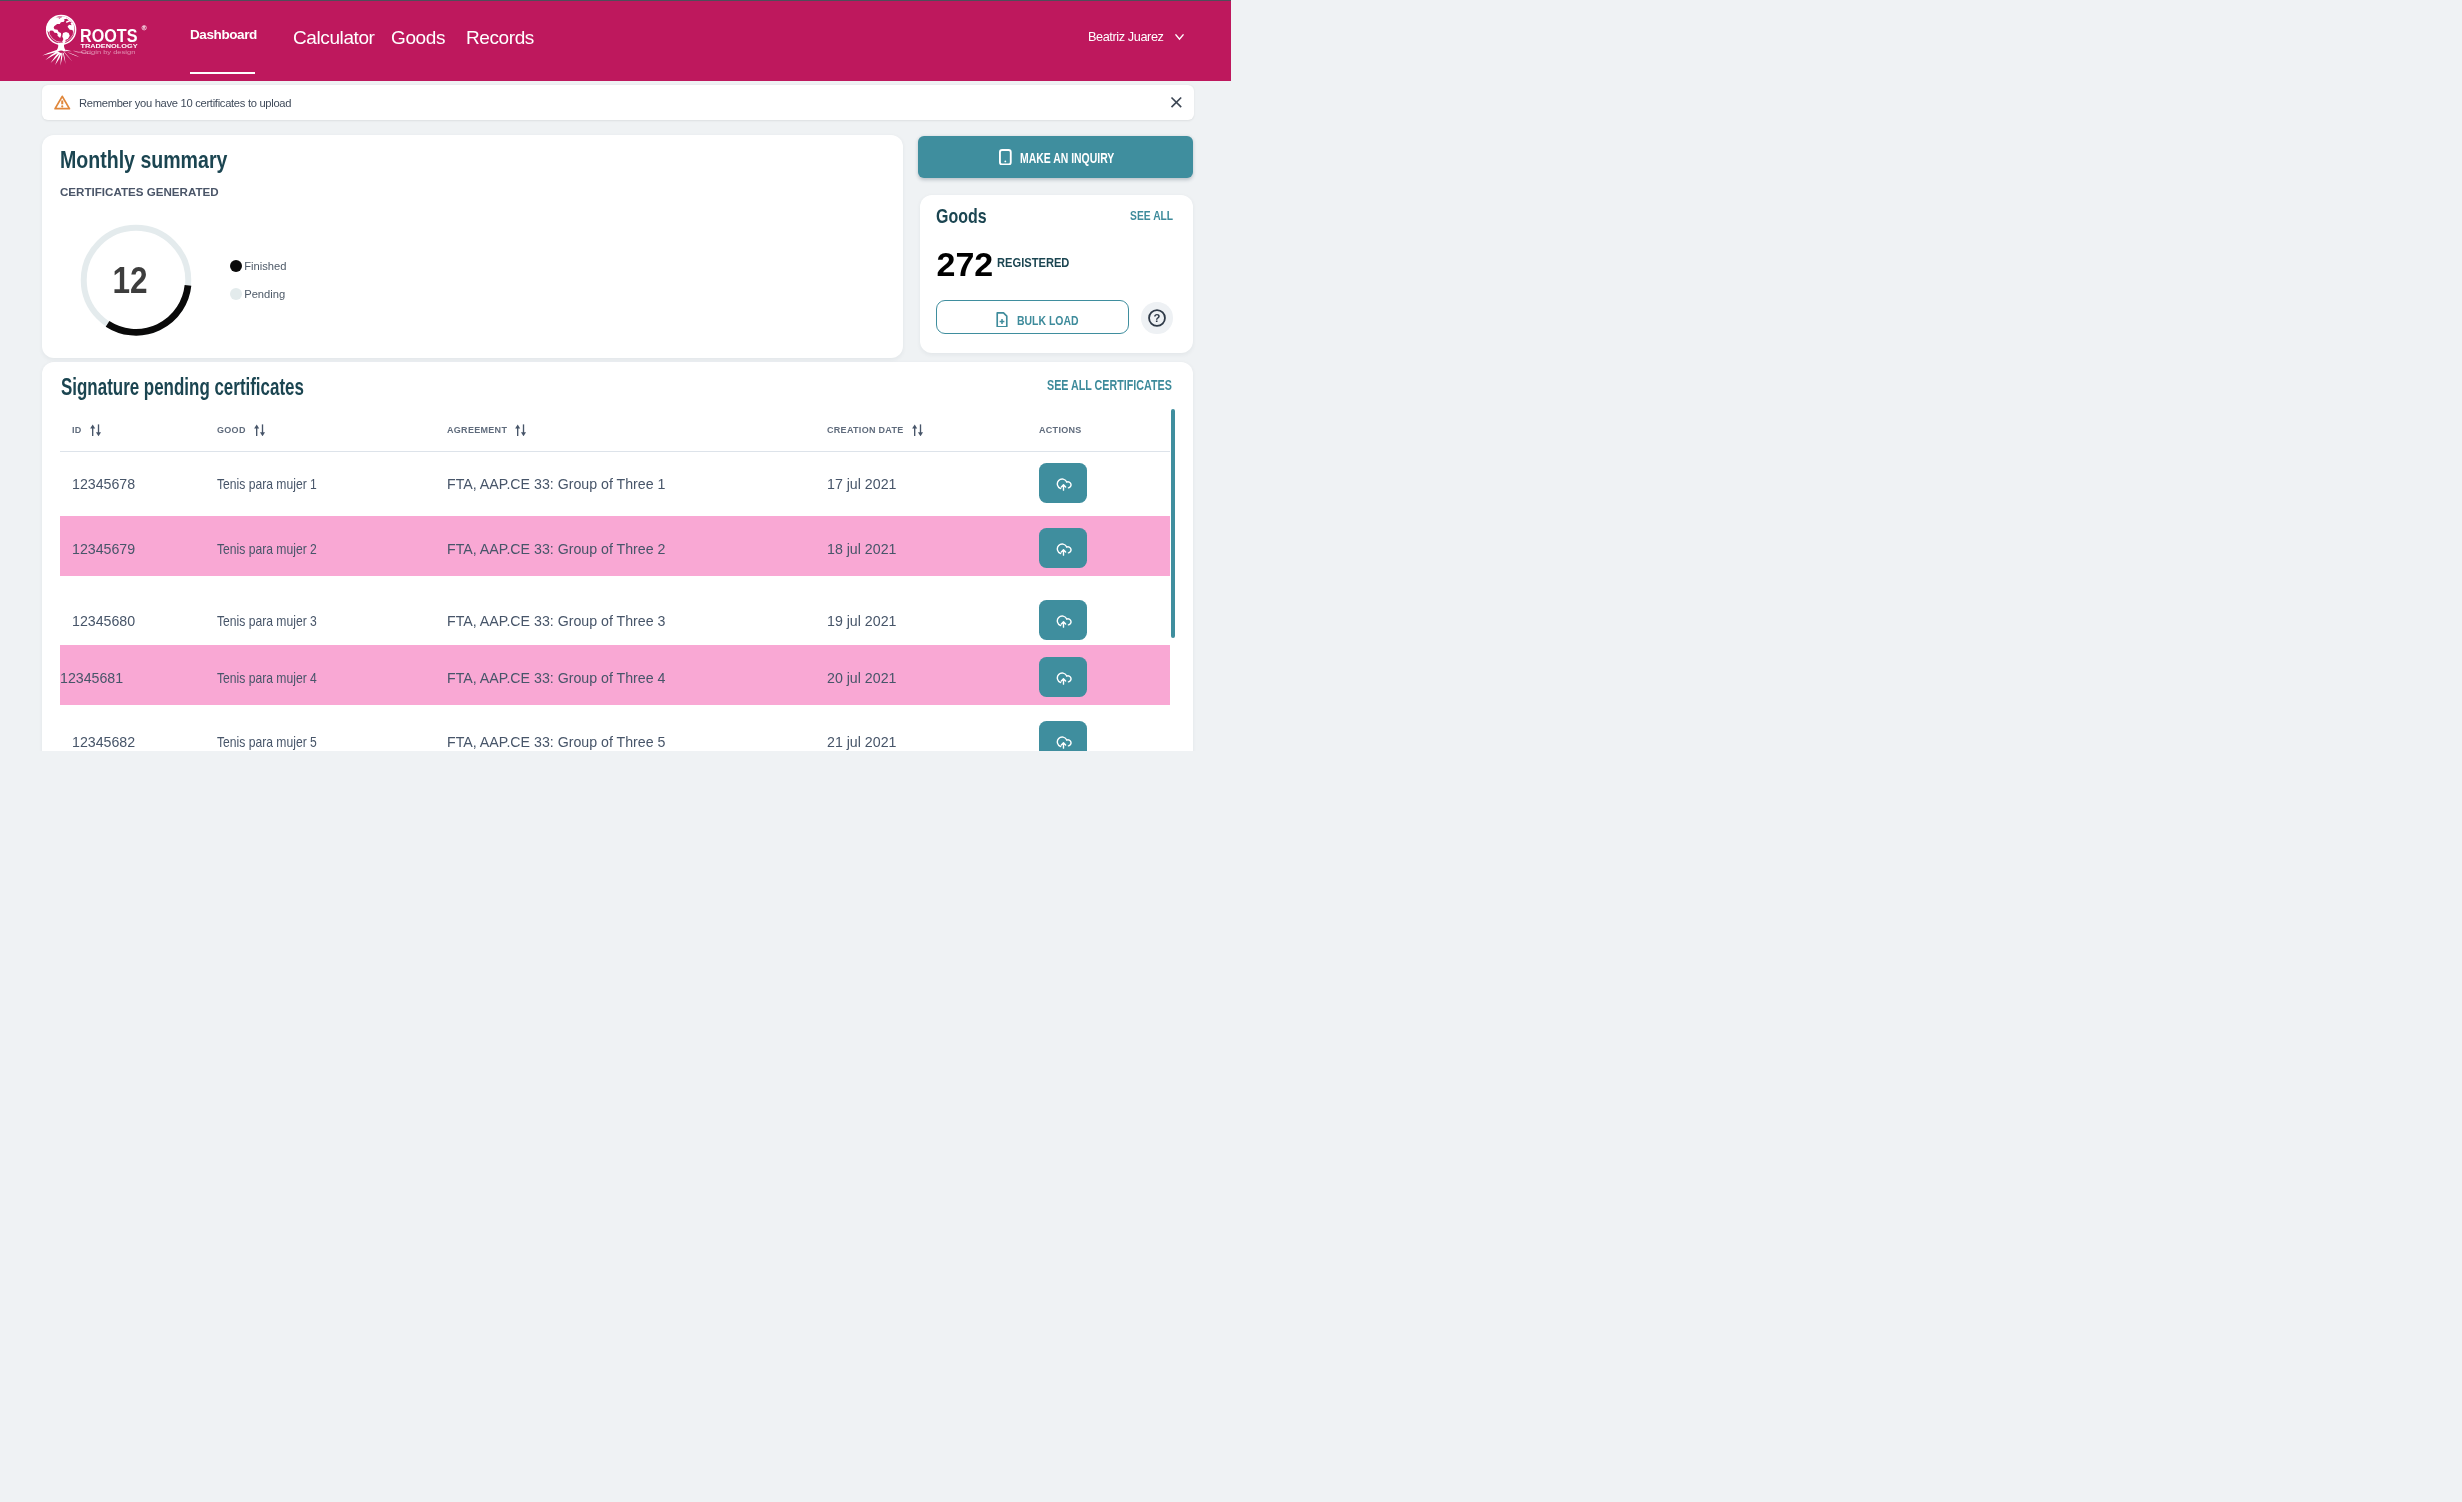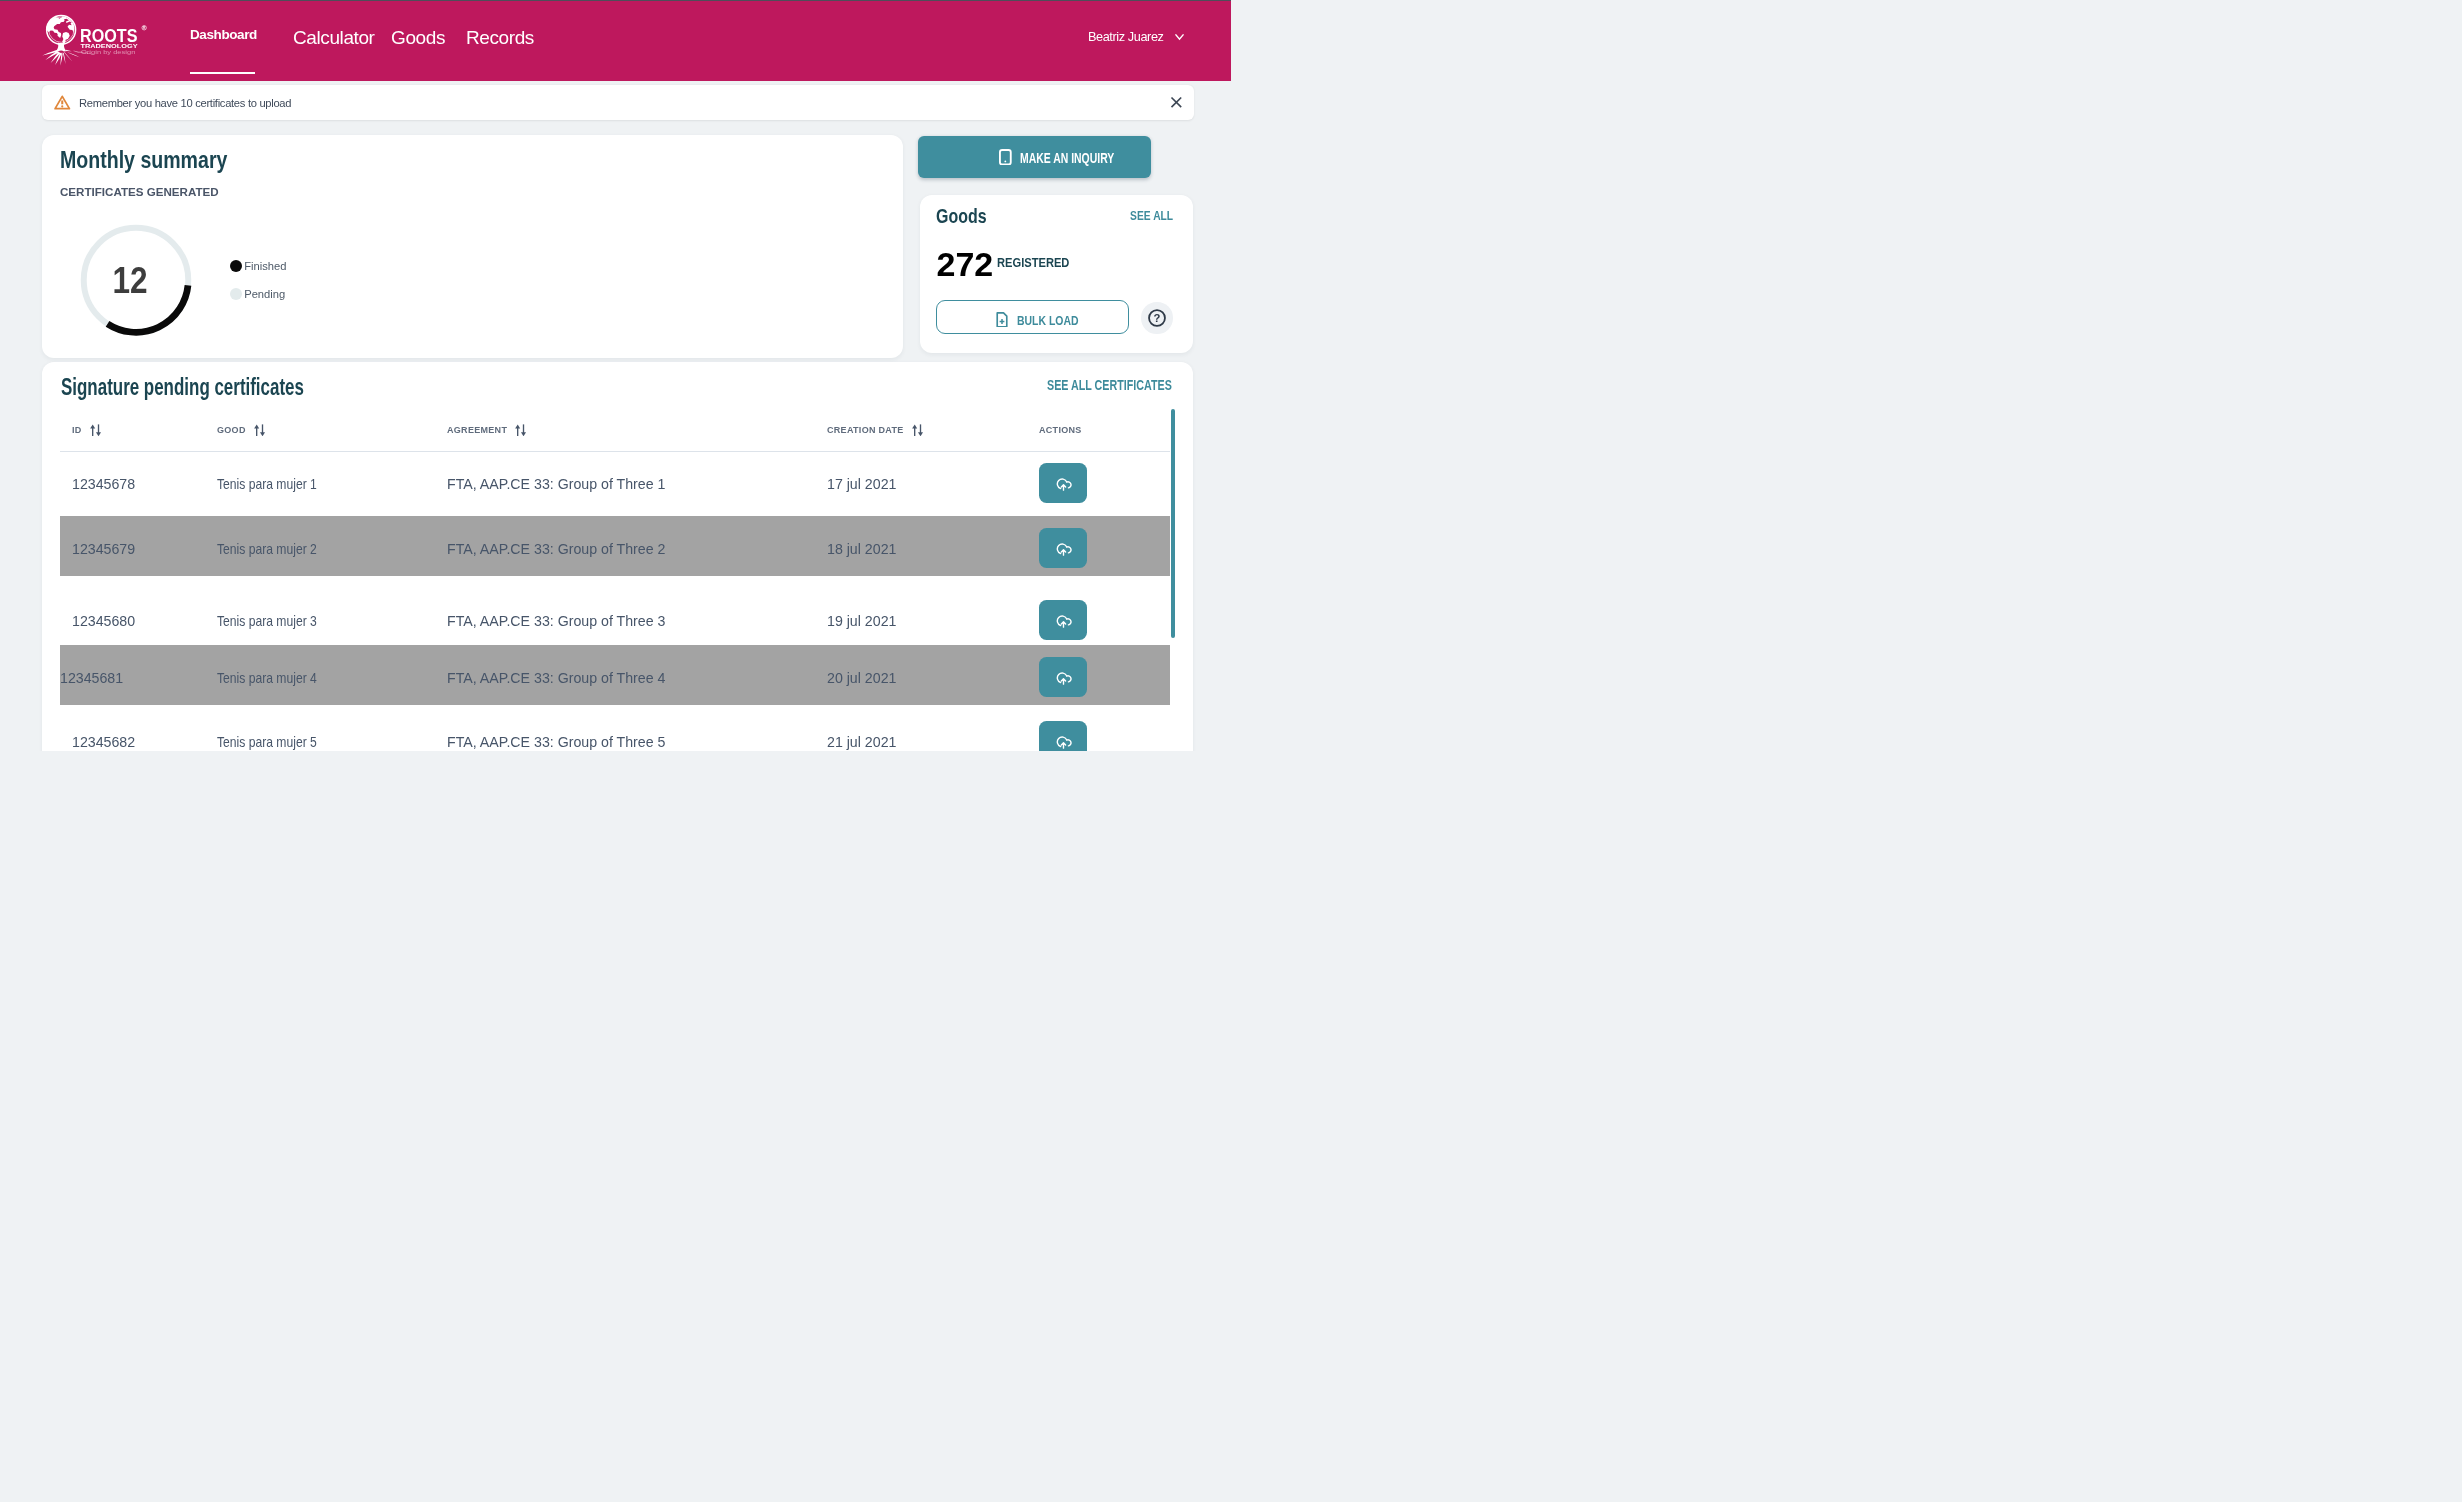--- a/index.html
+++ b/index.html
@@ -16,38 +16,38 @@
   .alert .txt { position:absolute; left:37px; top:0; height:35px; display:flex; align-items:center; font-size:11.2px; letter-spacing:-0.3px; color:#3f4a5a; }
   
   .card { position:absolute; background:#fff; border-radius:12px; box-shadow:0 1.5px 4.5px rgba(30,50,70,0.06); }
   h2 { transform-origin:left center; white-space:nowrap; }
   #monthly { left:42px; top:135px; width:861px; height:223px; }
   #monthly h2 { position:absolute; left:18px; top:11.2px; font-size:24px; color:#1b4551; transform:scaleX(0.815); }
   #monthly .sub { position:absolute; left:18px; top:50px; font-size:11.6px; font-weight:bold; letter-spacing:0px; color:#4a5568; }
   .legend { position:absolute; left:188px; height:13.5px; font-size:11.2px; color:#4e5a68; display:flex; align-items:center; white-space:nowrap; }
   .legend .dot { width:12px; height:12px; border-radius:50%; margin-right:2.2px; }
   
-  #inquiry { position:absolute; left:918px; top:136px; width:233px; height:42px; background:#3f8e9e; border-radius:6px; box-shadow:0 1.5px 3.7px rgba(30,50,70,0.25); color:#fff; }
+  #inquiry { position:absolute; left:918px; top:136px; width:275px; height:42px; background:#3f8e9e; border-radius:6px; box-shadow:0 1.5px 3.7px rgba(30,50,70,0.25); color:#fff; }
   #inquiry span { position:absolute; left:102px; top:13.6px; font-size:14.2px; font-weight:bold; transform:scaleX(0.735); transform-origin:left top; white-space:nowrap; }
   #goods { left:920px; top:195px; width:273px; height:158px; }
   #goods h2 { position:absolute; left:15.7px; top:9px; font-size:21px; color:#1b4551; transform:scaleX(0.76); }
   #goods .seeall { position:absolute; right:19.5px; top:14.2px; font-size:12.7px; font-weight:bold; color:#3e8b9b; transform:scaleX(0.81); transform-origin:right top; }
   #goods .num { position:absolute; left:16.5px; top:50px; font-size:34px; font-weight:bold; color:#000; }
   #goods .reg { position:absolute; left:77px; top:61px; font-size:12.7px; font-weight:bold; color:#1b4551; transform:scaleX(0.878); transform-origin:left top; }
   #bulk { position:absolute; left:15.7px; top:105px; width:193px; height:34px; border:1.5px solid #3f8e9e; border-radius:9px; color:#3e8b9b; }
   #bulk span { position:absolute; left:80px; top:11.5px; font-size:13.5px; font-weight:bold; transform:scaleX(0.774); transform-origin:left top; white-space:nowrap; }
   #help { position:absolute; left:221px; top:107px; width:31.5px; height:31.5px; border-radius:50%; background:#eef1f4; display:flex; align-items:center; justify-content:center; }
   
   #tablecard { left:42px; top:362px; width:1151px; height:420px; }
   #tablecard h2 { position:absolute; left:19px; top:11px; font-size:24px; color:#1b4551; transform:scaleX(0.706); }
   #tablecard .seeall { position:absolute; left:1005px; top:15px; font-size:14.2px; font-weight:bold; color:#3e8b9b; transform:scaleX(0.755); transform-origin:left top; white-space:nowrap; }
   .th { position:absolute; top:44px; height:48px; display:flex; align-items:center; font-size:9px; font-weight:bold; letter-spacing:0.3px; color:#5f6b7c; }
   .hr { position:absolute; left:18px; top:89px; width:1110px; height:0.7px; background:#dde3ea; }
   .trow { position:absolute; left:18px; width:1110px; height:60px; font-size:14.2px; color:#475569; }
-  .trow.alt { background:#a3a3a3; }
+  .trow.alt { background:#f9a8d4; }
   .cell { position:absolute; top:0; height:64px; display:flex; align-items:center; padding-top:1.9px; }
   .cg { transform:scaleX(0.855); transform-origin:left center; }
   .upbtn { position:absolute; left:979px; top:12px; width:48px; height:40px; background:#3f8e9e; border-radius:7.5px; display:flex; align-items:center; justify-content:center; }
 </style>
 </head>
 <body>
   <div class="topstrip"></div>
   <header>
     <svg id="logo" width="124" height="54" viewBox="0 0 165 72" style="position:absolute;left:40px;top:10.5px;">
   <g stroke="#fff" fill="none">

